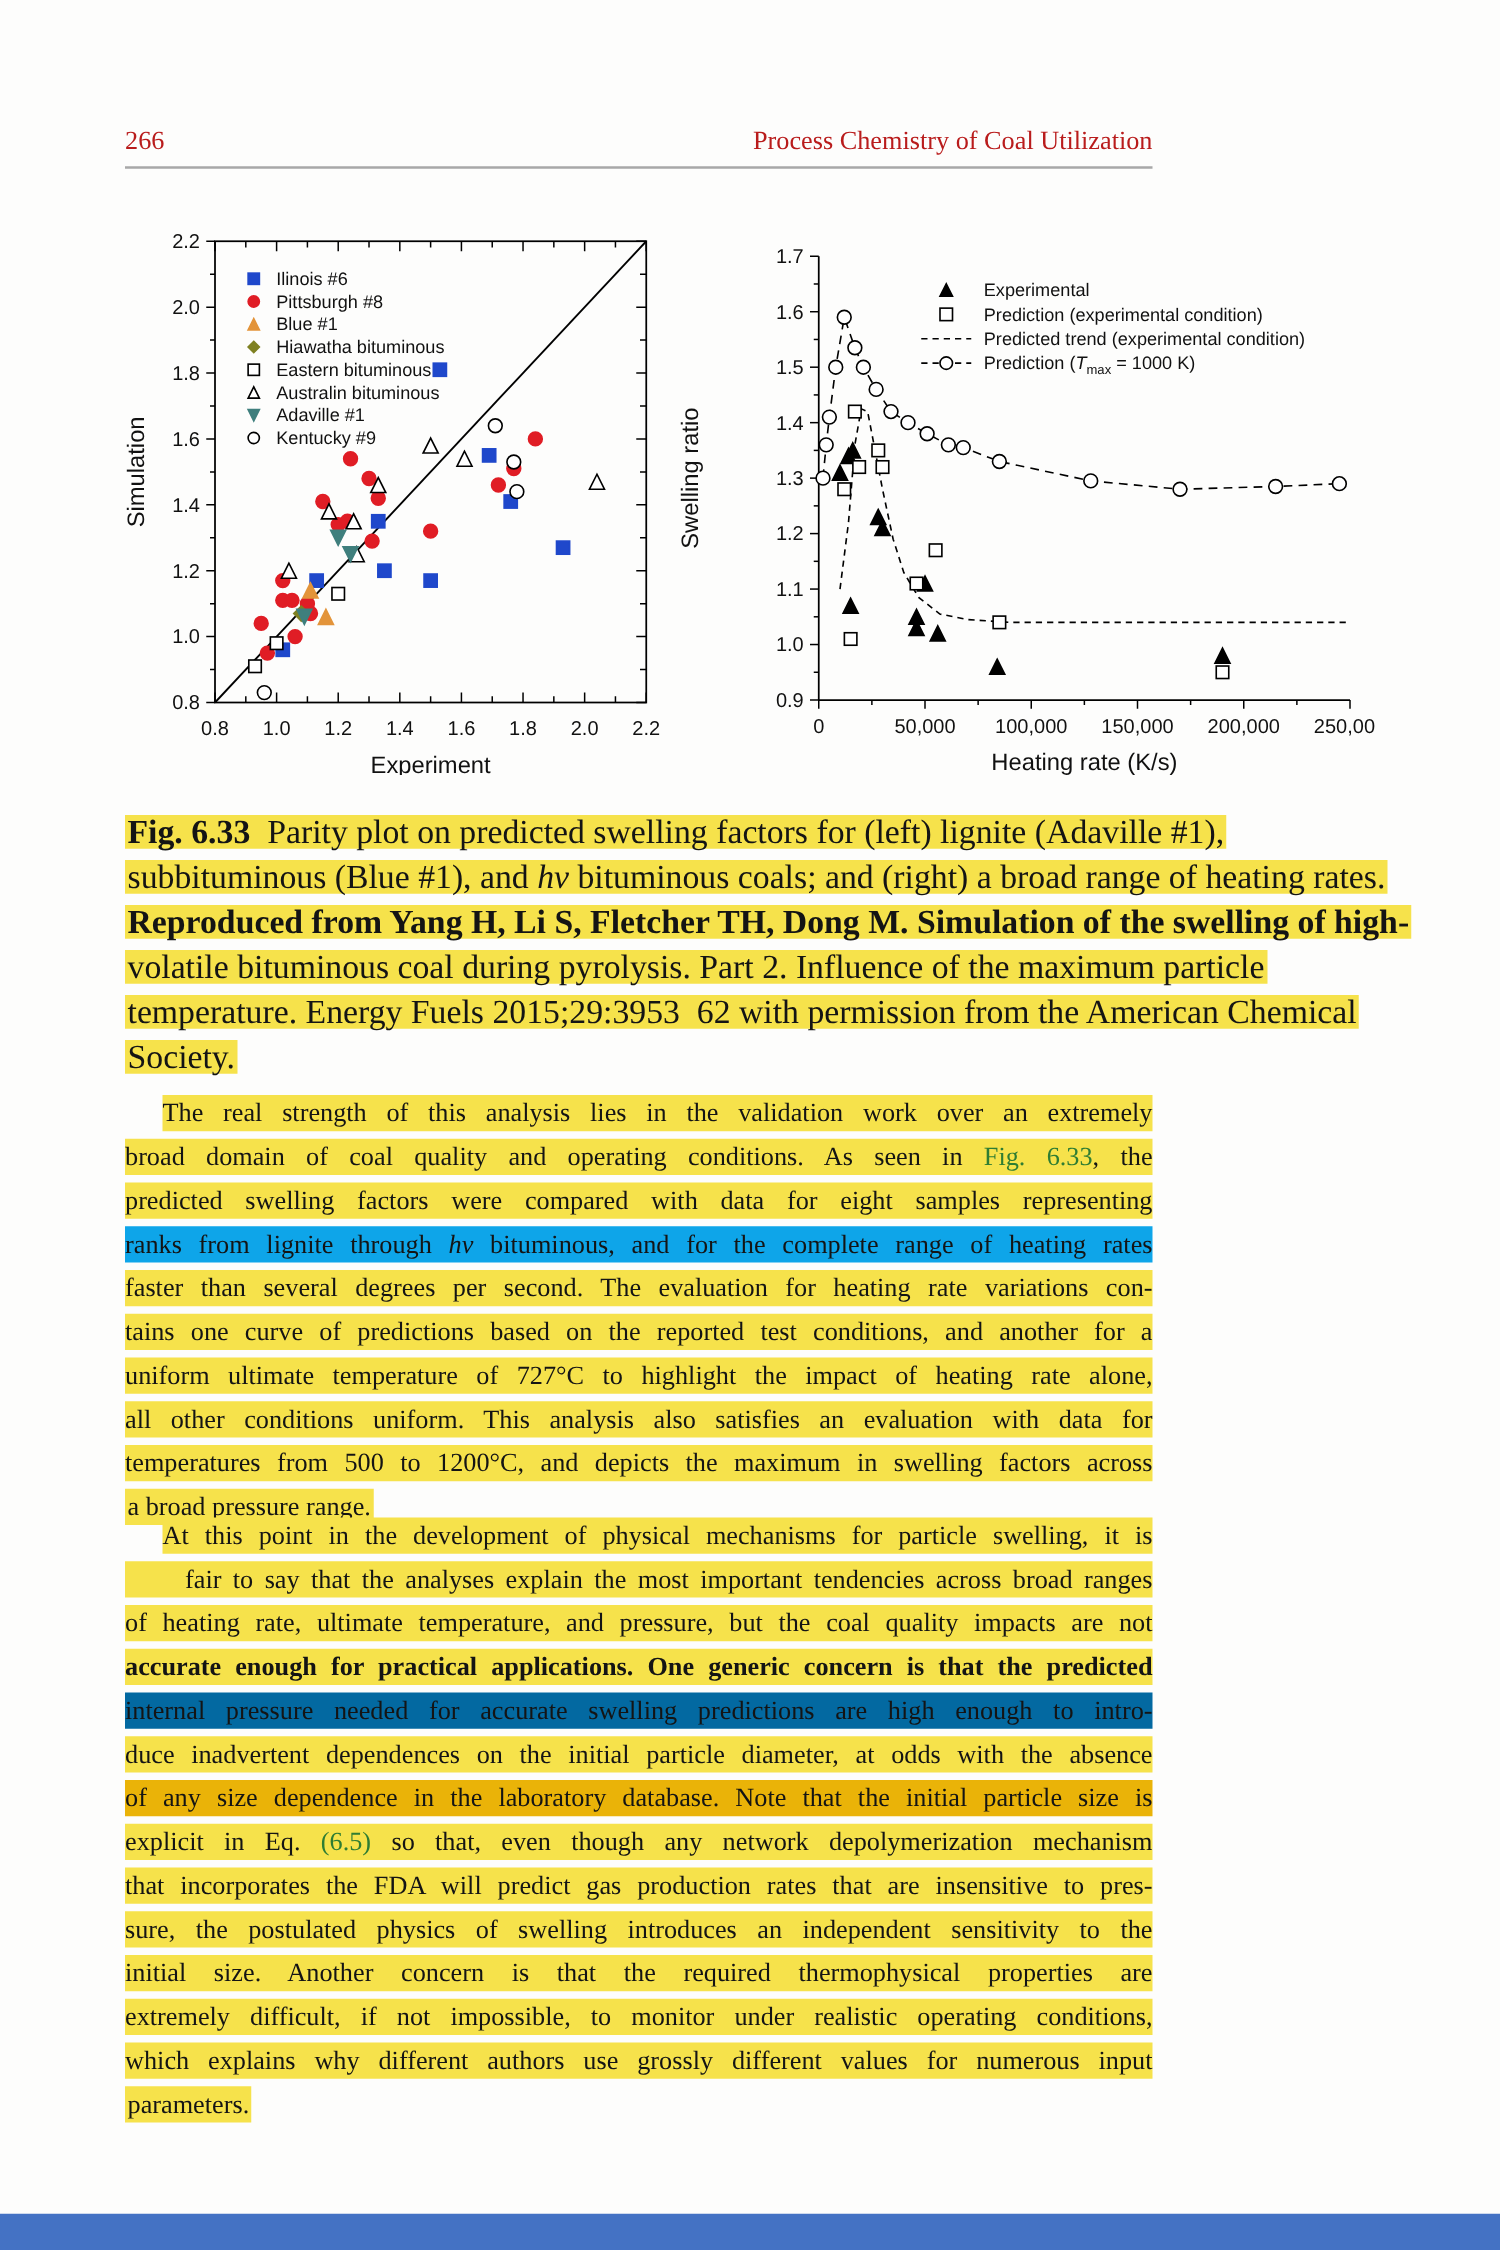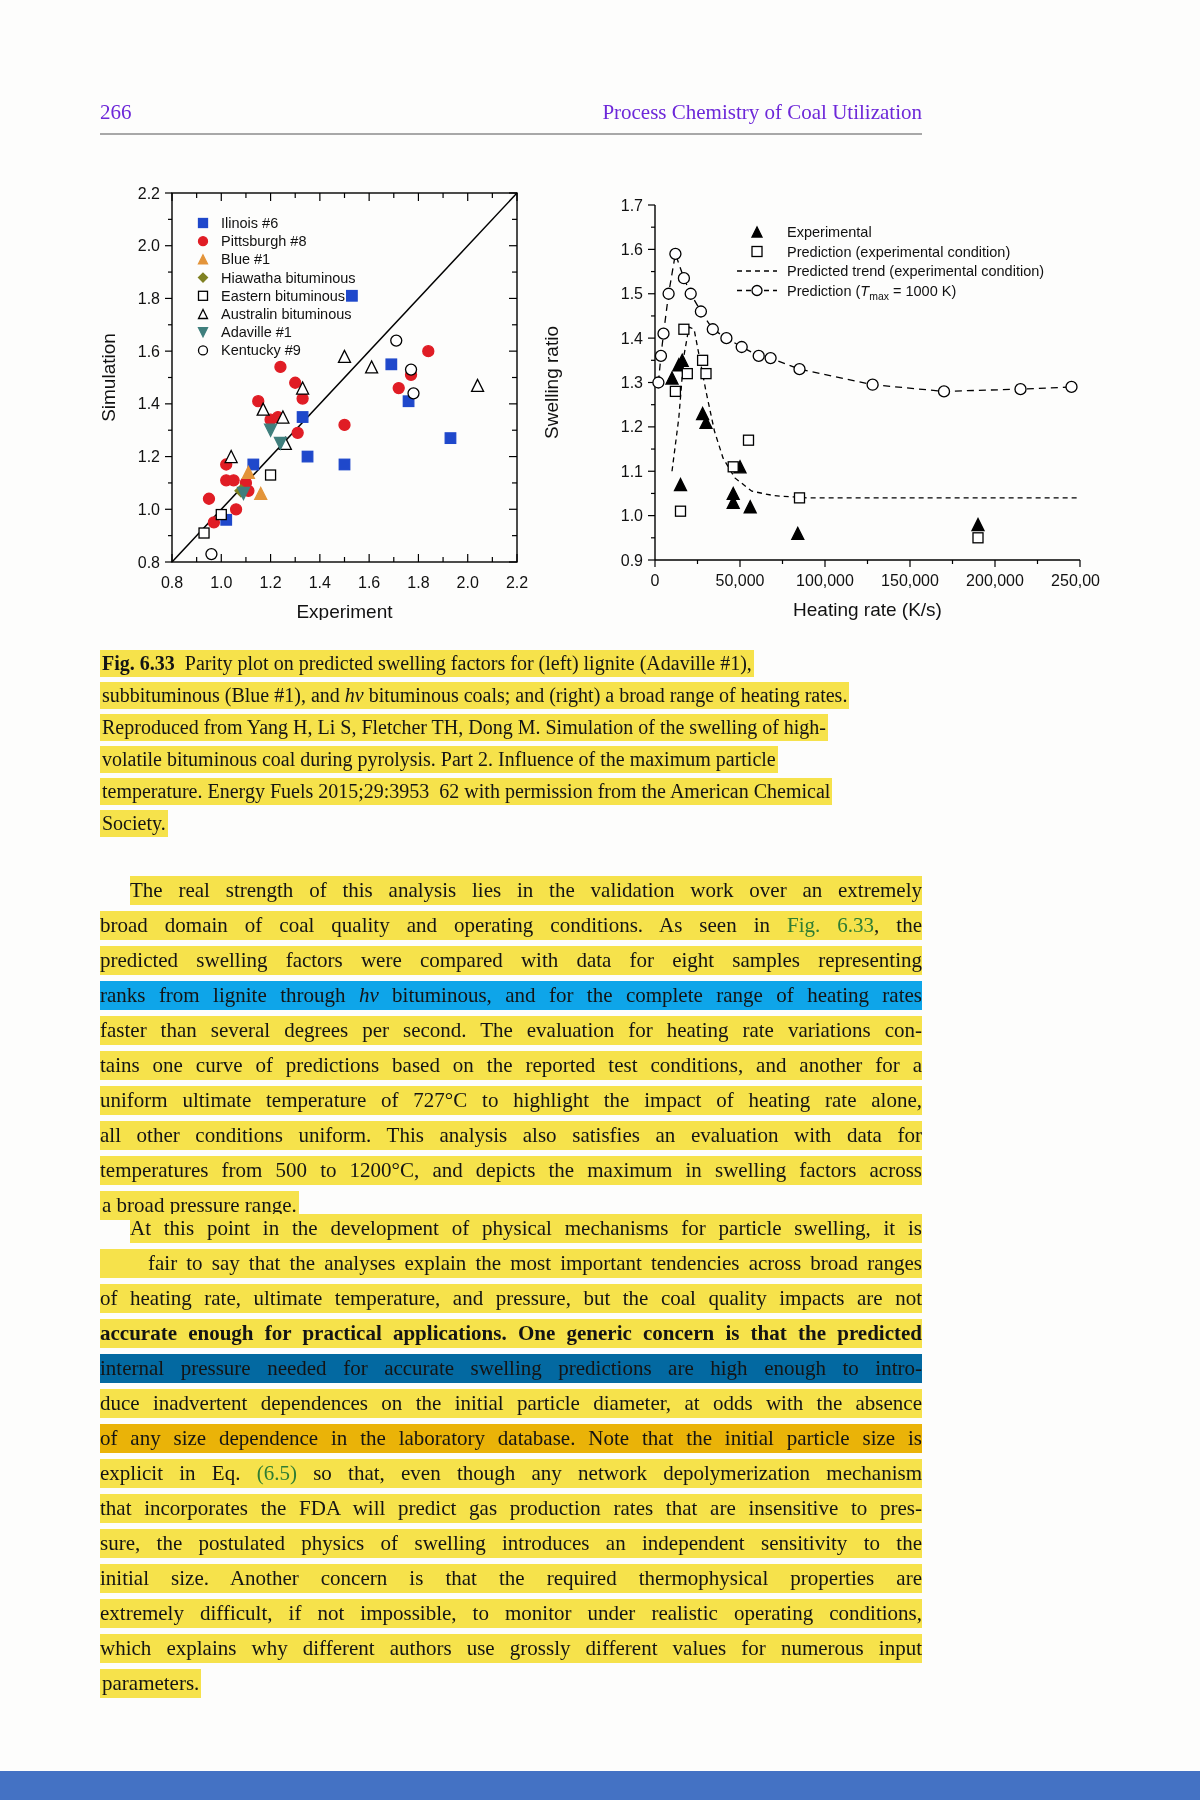--- a/index.html
+++ b/index.html
@@ -4,29 +4,29 @@
 <style>
   html,body{margin:0;padding:0;background:#e8e8e8;}
   #page{
     position:relative;width:1200px;height:1800px;margin:0 auto;
     background:#fdfdfc;overflow:hidden;
     font-family:"Liberation Serif", serif;color:#141414;
   }
   .header{
     position:absolute;left:100px;top:100px;width:822px;
     display:flex;justify-content:space-between;
-    font-size:21px;color:#6d28d9;
+    font-size:21px;color:#b91c1c;
   }
   .rule{position:absolute;left:100px;top:133px;width:822px;height:2px;background:#a8a8a8;}
   svg.chart{position:absolute;}
   svg.chart text{font-family:"Liberation Sans", sans-serif;fill:#111;}
   .tick-label{font-size:16px;}
   .axis-title{font-size:19px;}
   .cap,.para{position:absolute;left:100px;width:822px;}
-  .cap{font-size:20px;}
+  .cap{font-size:27px;}
   .para{font-size:21px;}
   .line{margin-bottom:6px;}
   .cap .line{margin-bottom:5px;}
   .line .hl{line-height:27px;display:inline-block;white-space:nowrap;padding:1px 2px;}
   .cap .line .hl{line-height:25px;}
   .line.full .hl{display:block;white-space:normal;text-align:justify;text-align-last:justify;padding:1px 0;}
   .line.indent{padding-left:30px;}
   .bottom-bar{position:absolute;left:0;top:1771px;width:1200px;height:29px;}
 </style>
 </head>
@@ -283,21 +283,21 @@
       <line x1="202" y1="116" x2="242" y2="116" stroke="#000" stroke-width="1.3" stroke-dasharray="5 4"></line>
       <text x="252" y="121" font-size="14.5"><tspan>Predicted trend (experimental condition)</tspan></text>
       <line x1="202" y1="135.5" x2="242" y2="135.5" stroke="#000" stroke-width="1.3" stroke-dasharray="5 4"></line>
       <circle cx="222" cy="135.5" r="5" fill="#fff" stroke="#000" stroke-width="1.3"></circle>
       <text x="252" y="140.5" font-size="14.5"><tspan>Prediction (</tspan><tspan font-style="italic">T</tspan><tspan font-size="10.44" dy="4">max</tspan><tspan dy="-4"> = 1000 K)</tspan></text>
     </svg>
 
   <div class="cap" style="top:650px">
       <div class="line"><span class="hl" style="background: rgb(246, 226, 75);"><span style="font-weight: bold;">Fig. 6.33</span><span> Parity plot on predicted swelling factors for (left) lignite (Adaville #1),</span></span></div>
       <div class="line"><span class="hl" style="background: rgb(246, 226, 75);"><span>subbituminous (Blue #1), and </span><span style="font-style: italic;">hv</span><span> bituminous coals; and (right) a broad range of heating rates.</span></span></div>
-      <div class="line"><span class="hl" style="background: rgb(246, 226, 75);"><span>Reproduced from Yang H, Li S, Fletcher TH, Dong M. Simulation of the swelling of high-</span></span></div>
+      <div class="line"><span class="hl" style="background: rgb(246, 226, 75); font-weight: bold;"><span>Reproduced from Yang H, Li S, Fletcher TH, Dong M. Simulation of the swelling of high-</span></span></div>
       <div class="line"><span class="hl" style="background: rgb(246, 226, 75);"><span>volatile bituminous coal during pyrolysis. Part 2. Influence of the maximum particle</span></span></div>
       <div class="line"><span class="hl" style="background: rgb(246, 226, 75);"><span>temperature. Energy Fuels 2015;29:3953 62 with permission from the American Chemical</span></span></div>
       <div class="line"><span class="hl" style="background: rgb(246, 226, 75);"><span>Society.</span></span></div>
     </div>
   <div class="para" style="top:876px">
       <div class="line full indent">
         <span class="hl" style="background: rgb(246, 226, 75);"><span>The real strength of this analysis lies in the validation work over an extremely</span></span>
       </div>
       <div class="line full">
         <span class="hl" style="background: rgb(246, 226, 75);"><span>broad domain of coal quality and operating conditions. As seen in </span><span style="color: rgb(47, 125, 51);">Fig. 6.33</span><span>, the</span></span>

